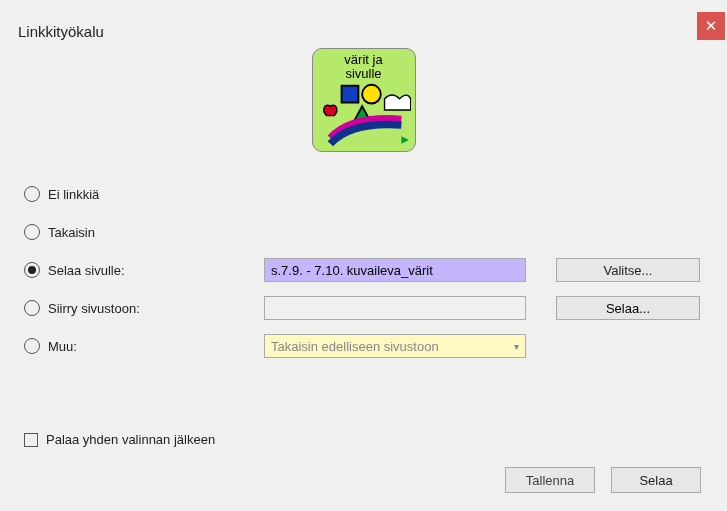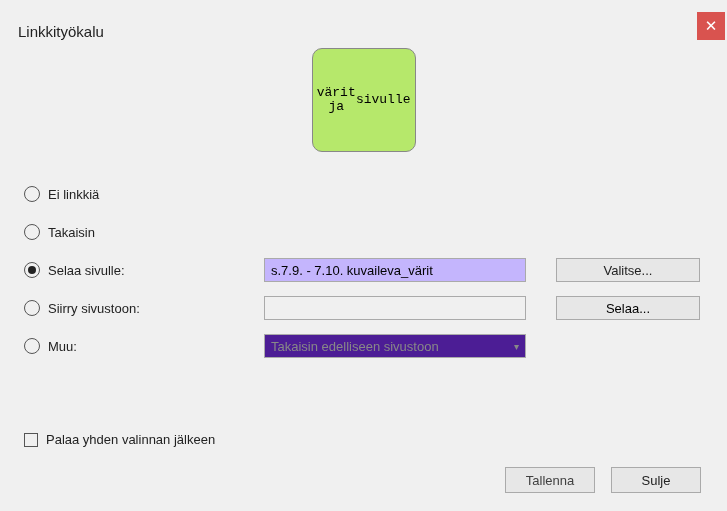--- a/index.html
+++ b/index.html
@@ -46,24 +46,23 @@
     margin-bottom: 24px;
   }
   .thumb {
     width: 104px;
     height: 104px;
     border: 1px solid #888;
     border-radius: 10px;
     background: #b6e86b;
     padding: 4px;
     display: flex;
-    flex-direction: row;
+    flex-direction: column;
     align-items: center;
     overflow: hidden;
-    font-family: Liberation Mono, monospace;
   }
   .thumb-text {
     font-size: 13px;
     text-align: center;
     line-height: 1.1;
     color: #000;
   }
   .thumb-svg {
     flex: 1;
     width: 100%;
@@ -111,21 +110,21 @@
     font-size: 13px;
   }
   .text-input.disabled {
     background: #f0f0f0;
     color: #999;
   }
   .select {
     width: 100%;
     height: 24px;
     border: 1px solid #aaa;
-    background: #4c1d95;
+    background: #fef9c3;
     padding: 2px 6px;
     display: flex;
     align-items: center;
     justify-content: space-between;
     color: #888;
     cursor: pointer;
   }
   .select .chev {
     font-size: 10px;
   }
@@ -260,17 +259,17 @@
   <div class="checkbox-row">
     <div class="checkbox"></div>
     <span>Palaa yhden valinnan jälkeen</span>
   </div>
 
   <div class="footer">
     <div class="btn disabled">
       <span>Tallenna</span>
     </div>
     <div class="btn">
-      <span>Sulje</span>
+      <span>Selaa</span>
     </div>
   </div>
 
 </div>
 
 </body></html>

